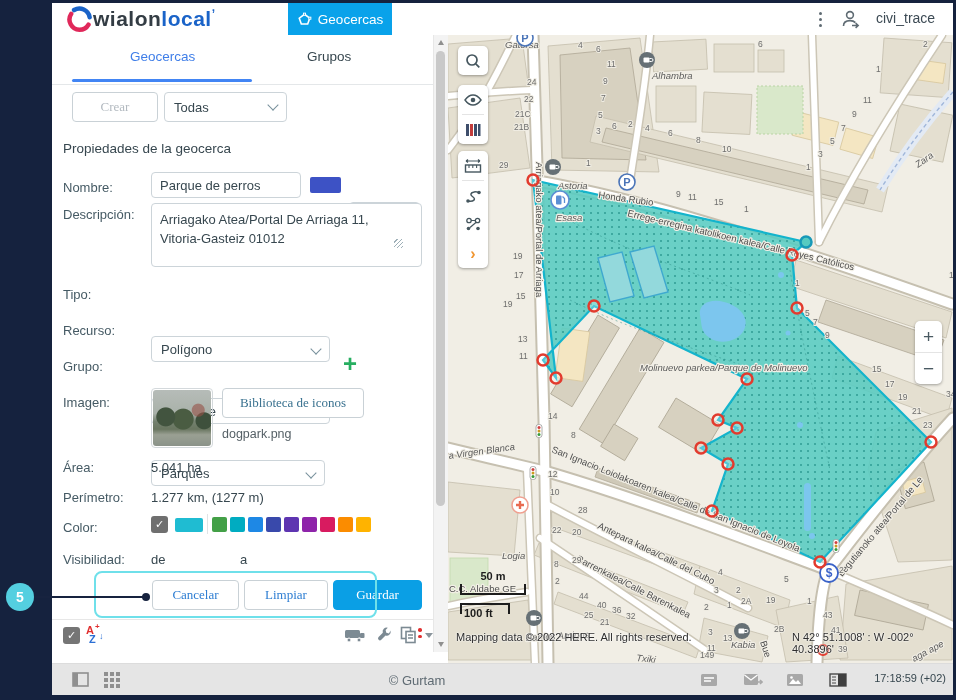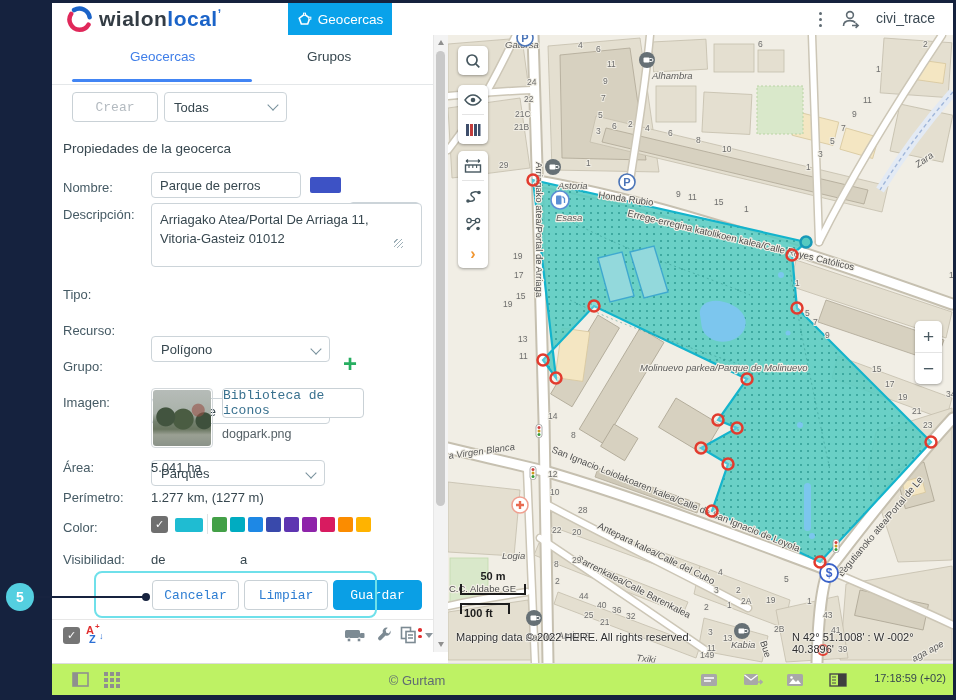--- a/index.html
+++ b/index.html
@@ -1,34 +1,34 @@
 <!DOCTYPE html>
 <html><head>
 <meta charset="utf-8">
 <style>
   html,body{margin:0;padding:0}
   body{width:956px;height:700px;background:#15223e;font-family:"Liberation Sans",sans-serif;position:relative;overflow:hidden}
   .abs{position:absolute}
   #app{position:absolute;left:52px;top:3px;width:901px;height:692px;background:#fff;overflow:hidden}
   
   #hdr{position:absolute;left:0;top:0;width:901px;height:32px;background:#fff}
-  #brand{position:absolute;left:14px;top:2px;height:28px;display:flex;align-items:center;gap:6px}
+  #brand{position:absolute;left:14px;top:2px;height:28px;display:flex;align-items:center;}
   #brandtxt{font-size:21px;font-weight:bold;letter-spacing:.5px;color:#333c44}
   #brandtxt .loc{color:#1a63c8}
   #brandtxt .apo{color:#1a63c8;font-size:12px;vertical-align:top}
   #geotab{position:absolute;left:236px;top:0;width:104px;height:32px;background:#09a2ea;color:#fff;display:flex;align-items:center;justify-content:center;gap:6px;font-size:13.5px;cursor:pointer}
   #kebab{position:absolute;left:760px;top:6px;width:16px;height:20px;display:flex;flex-direction:column;align-items:center;gap:3px;justify-content:center}
   #kebab i{width:3px;height:3px;border-radius:50%;background:#5f6b73}
   #usr{position:absolute;left:824px;top:7px;font-size:14px;color:#3c4a54}
   
   #panel{position:absolute;left:0;top:32px;width:396px;height:628px;background:#fff}
   .tab{position:absolute;top:14px;font-size:13.5px;cursor:pointer}
   #tabline{position:absolute;left:20px;top:44px;width:180px;height:3px;background:#4285f4;border-radius:2px}
   #tabdiv{position:absolute;left:0;top:49px;width:381px;height:1px;background:#e4e7e9}
-  .btn{border:1px solid #c9d1d6;border-radius:4px;background:#fff;font-size:13px;color:#2d7dd2;display:flex;align-items:center;justify-content:center;cursor:pointer;font-family:Liberation Mono, monospace}
+  .btn{border:1px solid #c9d1d6;border-radius:4px;background:#fff;font-size:13px;color:#2d7dd2;display:flex;align-items:center;justify-content:center;cursor:pointer;font-family:Liberation Serif, serif}
   .sel{border:1px solid #ccd4d9;border-radius:4px;background:#fff;font-size:13px;color:#37474f;display:flex;align-items:center;padding-left:9px;position:relative;cursor:pointer}
   .chev{position:absolute;right:9px;top:8px;width:7px;height:7px;border-right:1.6px solid #78909c;border-bottom:1.6px solid #78909c;transform:rotate(45deg)}
   .inp{border:1px solid #ccd4d9;border-radius:4px;font-size:13px;color:#37474f;padding:0 8px;font-family:"Liberation Sans",sans-serif;outline:none}
   .lab{position:absolute;left:11px;font-size:13px;color:#455a64}
   .val{position:absolute;font-size:13px;color:#37474f}
   .pal{width:15px;height:15px;border-radius:2px;cursor:pointer}
   #vscroll{position:absolute;left:381px;top:32px;width:14px;height:617px;background:#f3f3f3;border-left:1px solid #e7e7e7}
   #hscroll{position:absolute;left:2px;top:652px;width:378px;height:11px;background:#f3f3f3}
   .arr{position:absolute;width:0;height:0}
   
@@ -42,21 +42,21 @@
   .rc{stroke:#c6c0b0;stroke-width:13;fill:none;stroke-linejoin:round;stroke-linecap:round}
   .rf{stroke:#fff;stroke-width:9;fill:none;stroke-linejoin:round;stroke-linecap:round}
   .rc2{stroke:#ccc6b6;stroke-width:9;fill:none;stroke-linecap:round}
   .rf2{stroke:#fff;stroke-width:6;fill:none;stroke-linecap:round}
   .b1{fill:#e4dfd0;stroke:#c4beac;stroke-width:.8}
   .b2{fill:#d7d1c0;stroke:#aea795;stroke-width:.8}
   .by{fill:#f4e6c2;stroke:#d8c89e;stroke-width:.8}
   .scalelbl{position:absolute;font-size:11px;font-weight:bold;color:#1d1d1d}
   .attr{position:absolute;font-size:11px;font-weight:normal;color:#2e2e2e;text-shadow:0 0 2px #fff,0 0 2px #fff}
   
-  #foot{position:absolute;left:0;top:660px;width:901px;height:32px;background:#bef264;border-top:1px solid #dcdcdc}
+  #foot{position:absolute;left:0;top:660px;width:901px;height:32px;background:#e5e5e5;border-top:1px solid #dcdcdc}
   
   #callout{position:absolute;left:6px;top:583px;width:28px;height:28px;border-radius:50%;background:#54cfe0;color:#fff;font-weight:bold;font-size:14px;display:flex;align-items:center;justify-content:center;z-index:50}
   #callline{position:absolute;left:34px;top:596px;width:110px;height:2px;background:#17233f;z-index:50}
   #calldot{position:absolute;left:142px;top:593px;width:8px;height:8px;border-radius:50%;background:#17233f;z-index:50}
   #hilite{position:absolute;left:94px;top:571px;width:279px;height:43px;border:2px solid #6fe0ea;border-radius:8px;z-index:40;pointer-events:none}
   .thumbimg{width:100%;height:100%;border-radius:3px;background:
     radial-gradient(circle at 78% 36%, rgba(150,80,70,.6) 6px, transparent 7px),
     radial-gradient(circle at 22% 48%, #42543f 9px, transparent 10px),
     radial-gradient(circle at 52% 52%, #4a5c42 10px, transparent 11px),
     radial-gradient(circle at 88% 55%, #3e503c 8px, transparent 9px),

